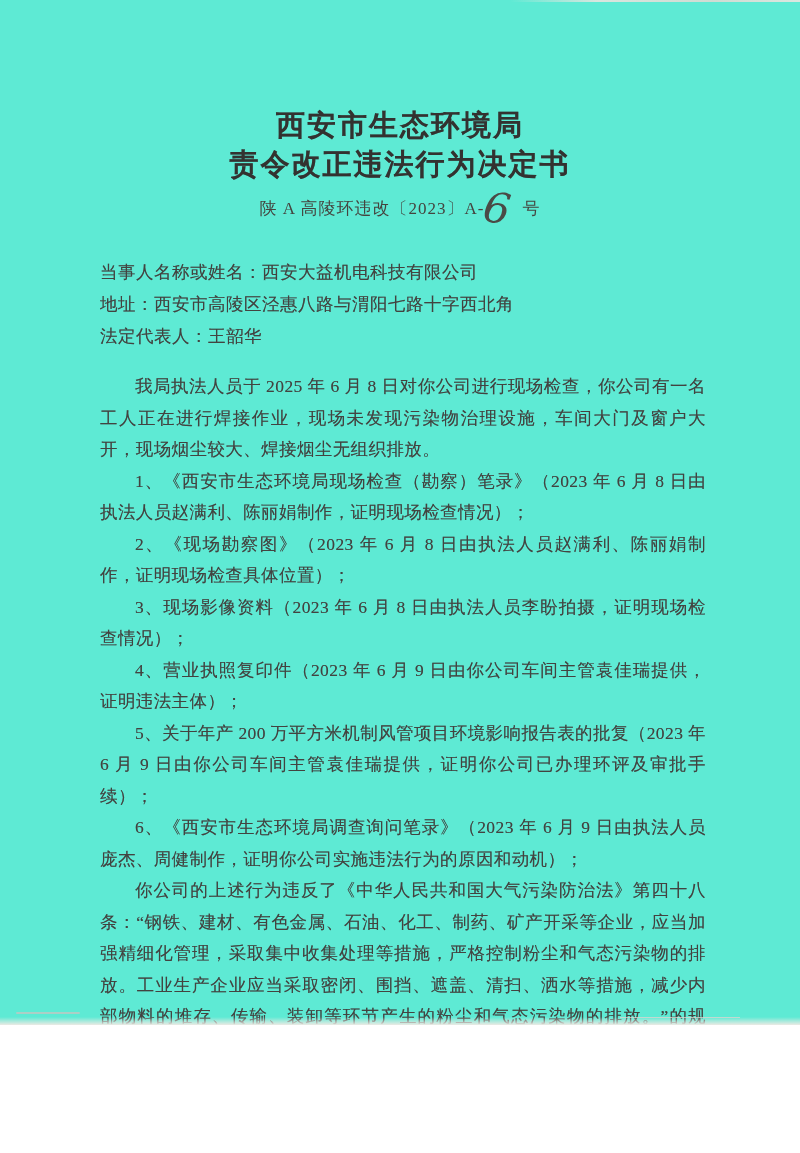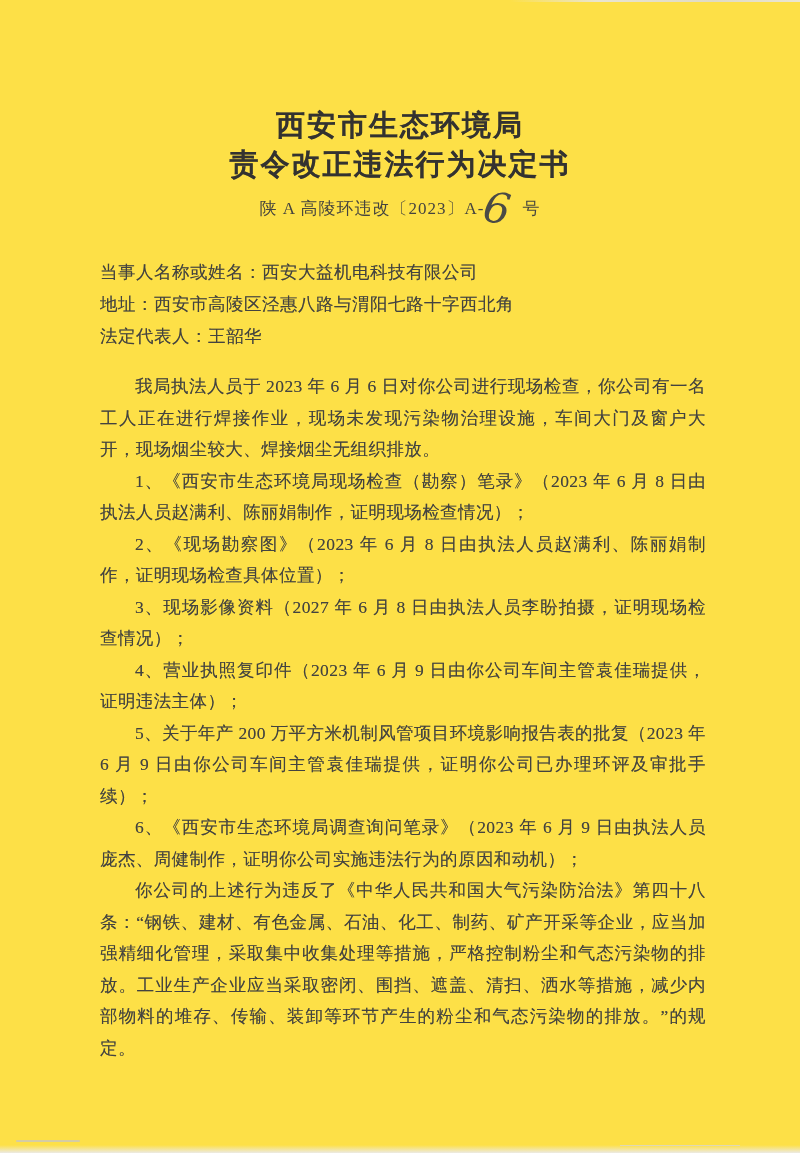--- a/index.html
+++ b/index.html
@@ -3,22 +3,22 @@
 <meta charset="utf-8">
 <style>
   html, body { margin: 0; padding: 0; }
   body {
     width: 800px; height: 1153px;
     background: #ffffff;
     font-family: "Liberation Serif", "DejaVu Serif", serif;
   }
   .page {
     position: relative;
-    width: 800px; height: 1153px;
-    background: #fde047;
+    width: 800px; height: 1025px;
+    background: #5eead4;
     overflow: hidden;
     color: #3f3f3f;
   }
   
   .titles {
     position: absolute; top: 106px; left: 0; width: 800px;
     text-align: center;
   }
   .title-line {
     font-family: "Liberation Sans", "DejaVu Sans", sans-serif;
@@ -113,24 +113,24 @@
     </div>
   </div>
 
   <div class="party-block">
     <p>当事人名称或姓名：西安大益机电科技有限公司</p>
     <p>地址：西安市高陵区泾惠八路与渭阳七路十字西北角</p>
     <p>法定代表人：王韶华</p>
   </div>
 
   <div class="body-block">
-    <p>我局执法人员于 2023 年 6 月 6 日对你公司进行现场检查，你公司有一名工人正在进行焊接作业，现场未发现污染物治理设施，车间大门及窗户大开，现场烟尘较大、焊接烟尘无组织排放。</p>
+    <p>我局执法人员于 2025 年 6 月 8 日对你公司进行现场检查，你公司有一名工人正在进行焊接作业，现场未发现污染物治理设施，车间大门及窗户大开，现场烟尘较大、焊接烟尘无组织排放。</p>
     <p>1、《西安市生态环境局现场检查（勘察）笔录》（2023 年 6 月 8 日由执法人员赵满利、陈丽娟制作，证明现场检查情况）；</p>
     <p>2、《现场勘察图》（2023 年 6 月 8 日由执法人员赵满利、陈丽娟制作，证明现场检查具体位置）；</p>
-    <p>3、现场影像资料（2027 年 6 月 8 日由执法人员李盼拍摄，证明现场检查情况）；</p>
+    <p>3、现场影像资料（2023 年 6 月 8 日由执法人员李盼拍摄，证明现场检查情况）；</p>
     <p>4、营业执照复印件（2023 年 6 月 9 日由你公司车间主管袁佳瑞提供，证明违法主体）；</p>
     <p>5、关于年产 200 万平方米机制风管项目环境影响报告表的批复（2023 年 6 月 9 日由你公司车间主管袁佳瑞提供，证明你公司已办理环评及审批手续）；</p>
     <p>6、《西安市生态环境局调查询问笔录》（2023 年 6 月 9 日由执法人员庞杰、周健制作，证明你公司实施违法行为的原因和动机）；</p>
     <p>你公司的上述行为违反了《中华人民共和国大气污染防治法》第四十八条：“钢铁、建材、有色金属、石油、化工、制药、矿产开采等企业，应当加强精细化管理，采取集中收集处理等措施，严格控制粉尘和气态污染物的排放。工业生产企业应当采取密闭、围挡、遮盖、清扫、洒水等措施，减少内部物料的堆存、传输、装卸等环节产生的粉尘和气态污染物的排放。”的规定。</p>
   </div>
 
   <div class="scan-mark-left"></div>
   <div class="scan-mark-right"></div>
   <div class="scan-shadow-bottom"></div>
 

